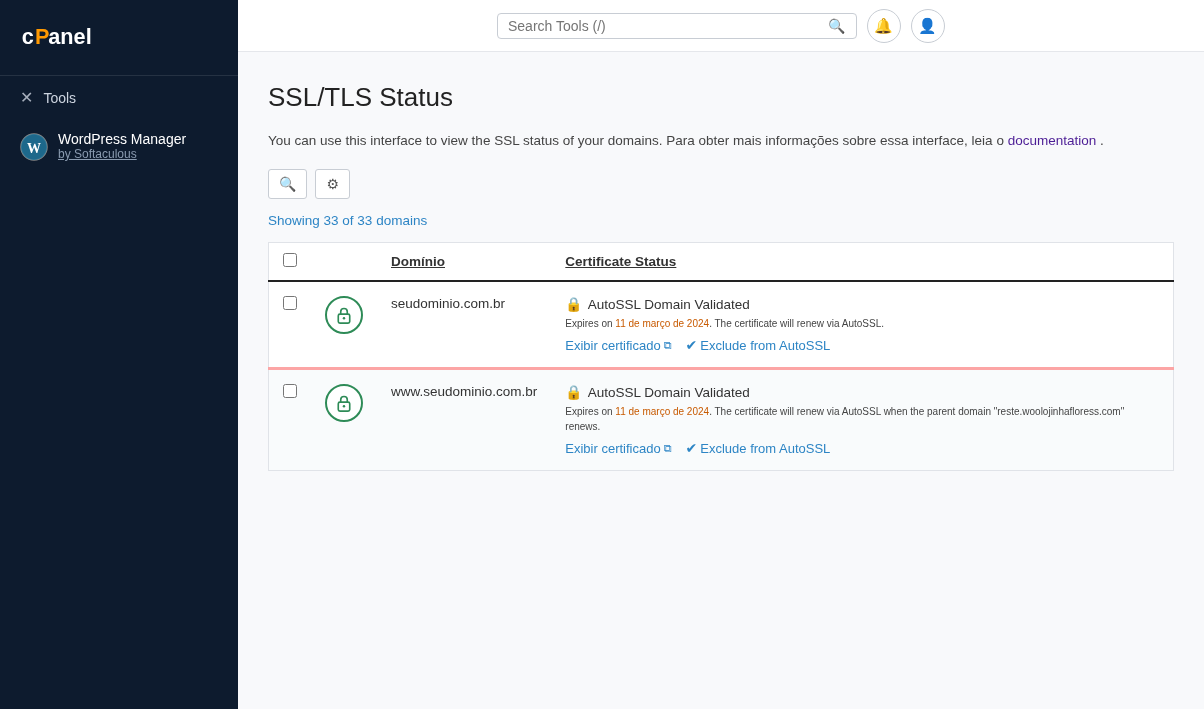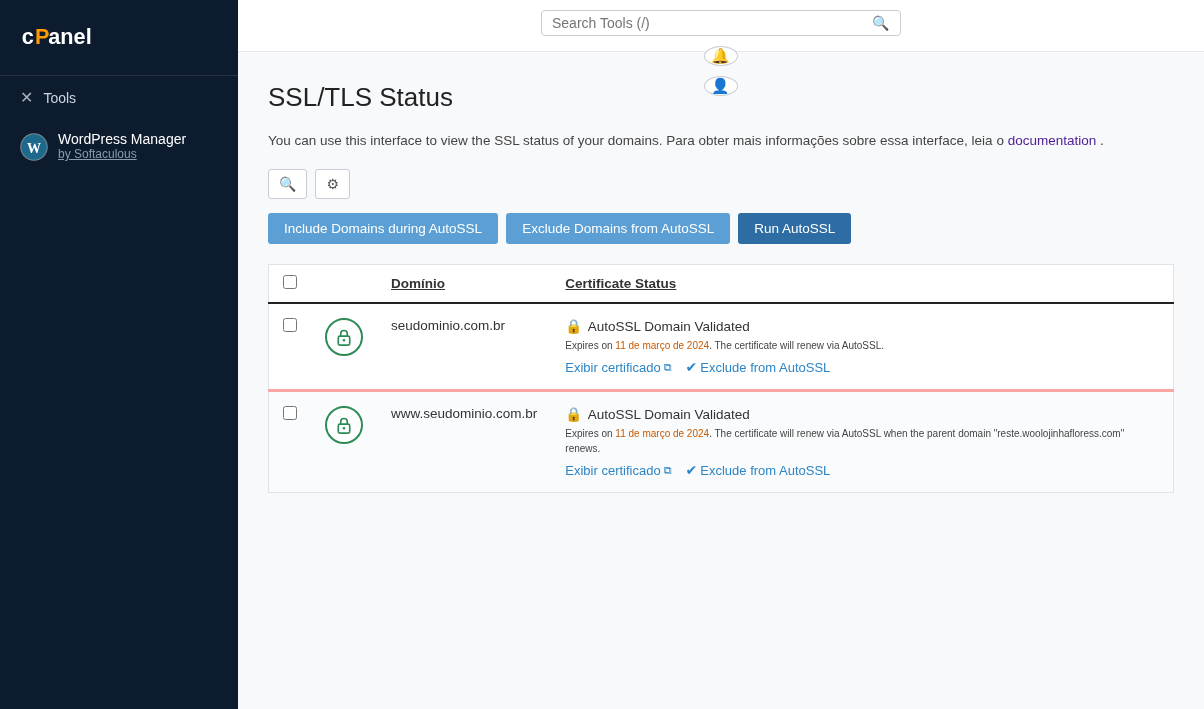--- a/index.html
+++ b/index.html
@@ -56,25 +56,24 @@
       background: #f8f9fb;
       overflow: hidden;
     }
 
     
     .topbar {
       background: #fff;
       padding: 10px 20px;
       display: flex;
       align-items: center;
-      justify-content: flex-start;
+      justify-content: center;
       gap: 10px;
       border-bottom: 1px solid #e5e7eb;
       height: 52px;
-      flex-direction: column;
     }
     .search-bar {
       display: flex;
       align-items: center;
       border: 1px solid #c8cdd4;
       border-radius: 4px;
       background: #fff;
       padding: 4px 10px;
       width: 360px;
     }
@@ -329,26 +328,26 @@
       <span>You can use this interface to view the SSL status of your domains. Para obter mais informações sobre essa interface, leia o</span>
       <a href="#">documentation</a>
       <span>.</span>
     </p>
 
     <div class="filter-bar">
       <button class="filter-btn">🔍</button>
       <button class="filter-btn">⚙</button>
     </div>
 
-
-    <div class="action-buttons">
-      <button class="btn-include">Include Domains during AutoSSL</button>
-      <button class="btn-exclude">Exclude Domains from AutoSSL</button>
-      <button class="btn-run">Run AutoSSL</button>
-    </div>
+    <div class="showing-text">
+      <span>Showing</span>
+      <span style="color:#2d85c5;">33 of 33</span>
+      <span>domains</span>
+    </div>
+
 
     <table class="domains-table">
       <thead>
         <tr>
           <th class="checkbox-col">
             <input type="checkbox" style="">
           </th>
           <th class="icon-col"></th>
           <th>Domínio</th>
           <th>Certificate Status</th>

